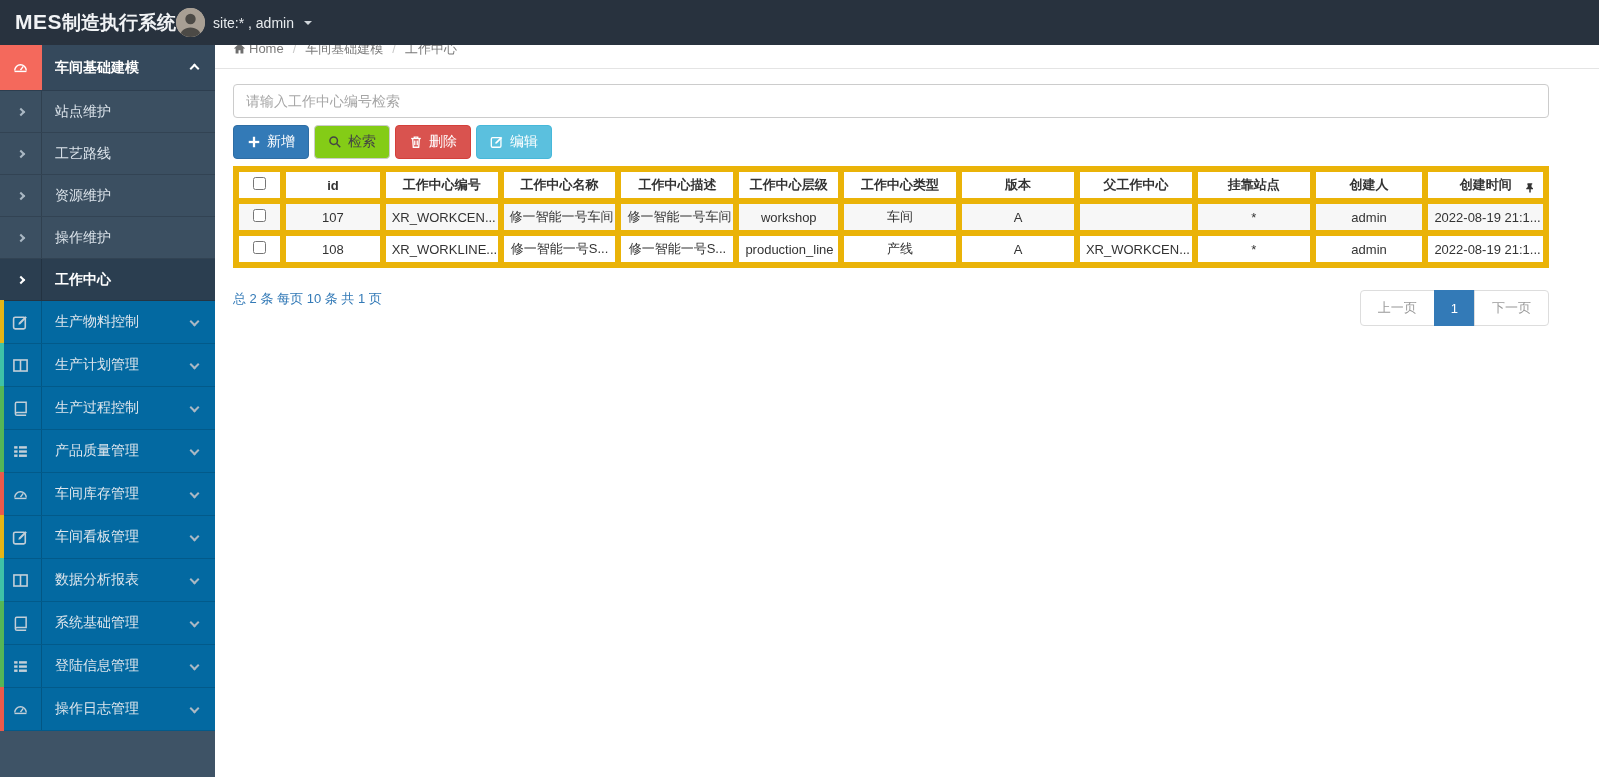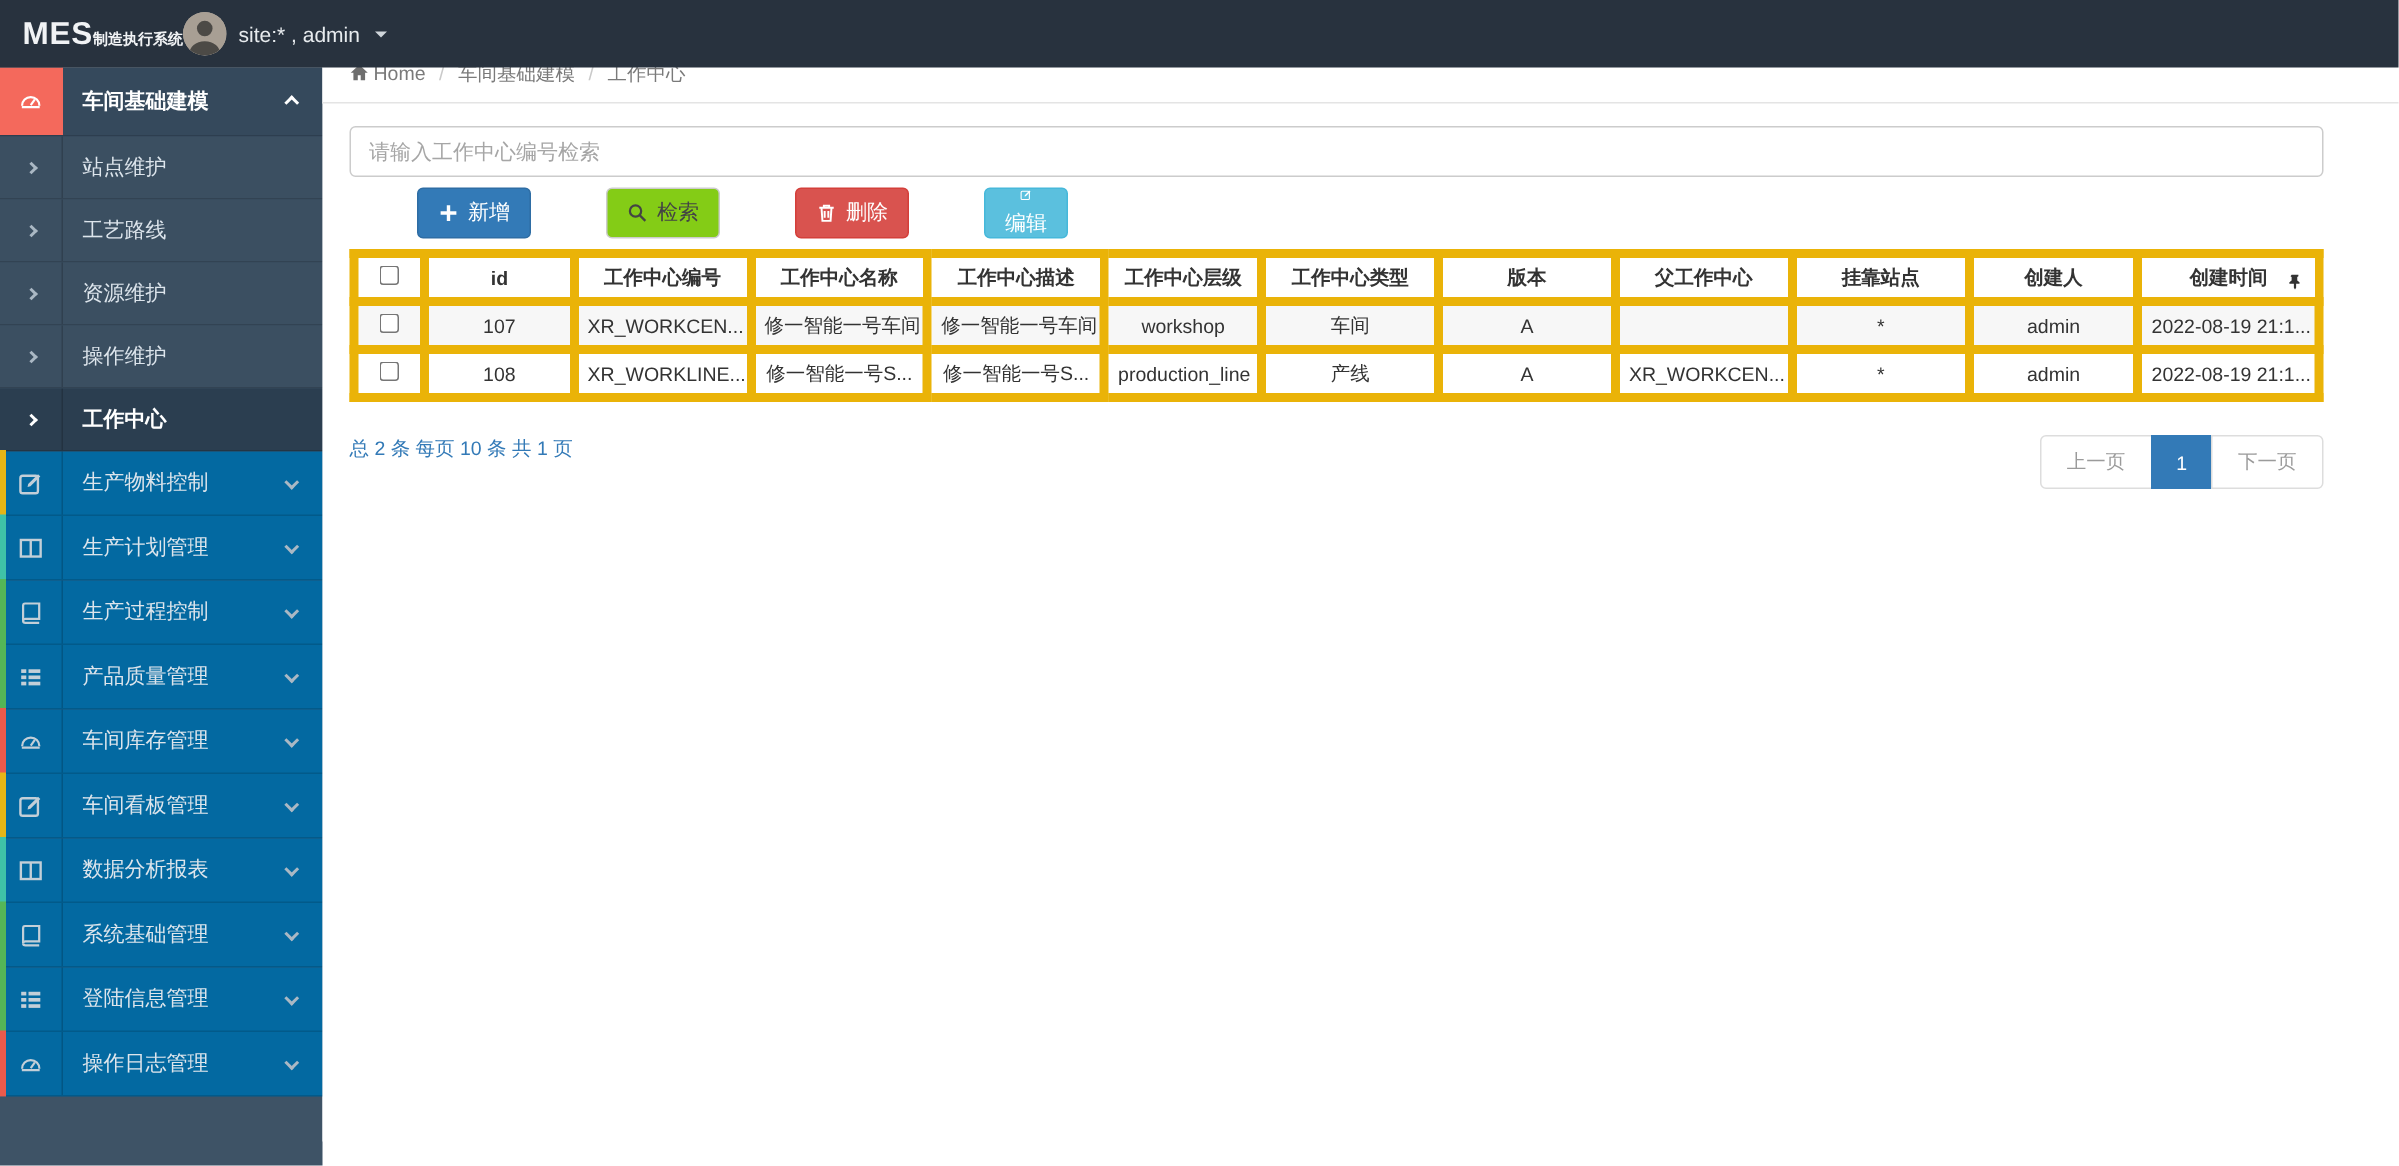--- a/index.html
+++ b/index.html
@@ -4,21 +4,21 @@
 <style>
   * { margin:0; padding:0; box-sizing:border-box; }
   html,body { width:1599px; height:777px; overflow:hidden; background:#fff;
     font-family:"Liberation Sans","DejaVu Sans",sans-serif; }
 
   
   .navbar { position:absolute; top:0; left:0; width:1599px; height:45px;
     background:#28323e; display:flex; align-items:center; justify-content:flex-start; z-index:10;}
   .brand { padding-left:15px; color:#f1f3f5; cursor:pointer; display:flex; align-items:baseline;}
   .brand-bold { font-size:21px; font-weight:bold; letter-spacing:.5px;}
-  .brand-rest { font-size:10px; font-weight:bold; }
+  .brand-rest { font-size:19px; font-weight:bold; }
   .user-menu { display:flex; align-items:center; gap:8px; padding-right:18px; cursor:pointer;}
   .avatar { width:29px; height:29px; border-radius:50%; overflow:hidden; background:#b4aca2; display:block;}
   .user-label { color:#e7ebee; font-size:14px; }
   .caret-down { width:0; height:0; border-left:4px solid transparent; border-right:4px solid transparent;
     border-top:4px solid #cfd5da; display:inline-block; margin-left:2px;}
 
   
   .sidebar { position:absolute; top:45px; left:0; width:215px; height:732px; background:#3e5366;}
   .s-item { position:relative; display:flex; align-items:center; cursor:pointer;
     border-bottom:1px solid rgba(0,0,0,.14); }
@@ -53,26 +53,26 @@
 
   .content { margin:15px 50px 0 18px; }
   .search-input { width:100%; height:34px; border:1px solid #ccc; border-radius:4px;
     padding:6px 12px; font-size:14px; color:#555; outline:none;
     font-family:"Liberation Sans","DejaVu Sans",sans-serif;}
   .search-input::placeholder { color:#a6a6a6; }
 
   .toolbar { margin-top:7px; display:flex; gap:5px; }
   .btn { height:34px; display:inline-flex; align-items:center; gap:6px; padding:0 13px;
     font-size:14px; border-radius:4px; cursor:pointer; border:1px solid transparent;
-    font-family:inherit;margin-left:45px;}
+    font-family:inherit;}
   .btn svg { width:14px; height:14px; display:block;}
   .btn-primary { background:#337ab7; border-color:#2e6da4; color:#fff;}
   .btn-default { background:#84cc16; border-color:#ccc; color:#444;}
   .btn-danger { background:#d9534f; border-color:#d43f3a; color:#fff;}
-  .btn-info { background:#5bc0de; border-color:#46b8da; color:#fff;flex-direction:column;}
+  .btn-info { background:#5bc0de; border-color:#46b8da; color:#fff;}
 
   table { width:100%; border-collapse:collapse; table-layout:fixed; margin-top:7px;
     font-size:13px; color:#333;}
   th, td { border:6px solid #eab308; height:21px; text-align:center; padding:4px 6px;
     overflow:hidden; white-space:nowrap;}
   th { font-weight:bold; position:relative; cursor:pointer; background:#fff;}
   tbody tr.striped td { background:#f7f7f7; }
   .chk-col { width:48px; }
   input[type=checkbox]{ width:13px; height:13px; cursor:pointer;}
   .pin-ic { position:absolute; right:7px; top:10px; width:12px; height:12px; color:#333;

